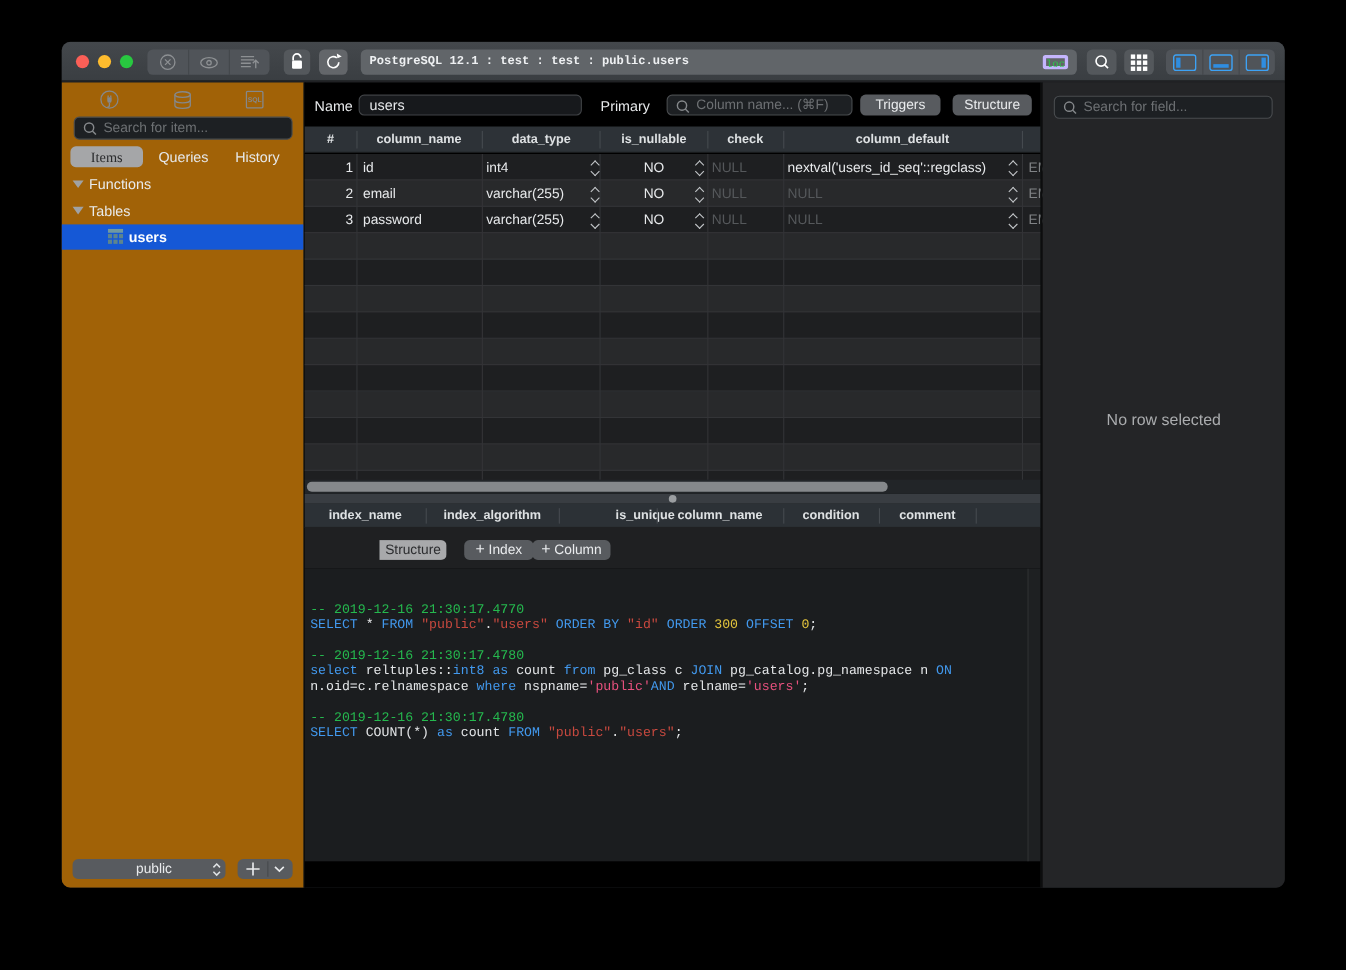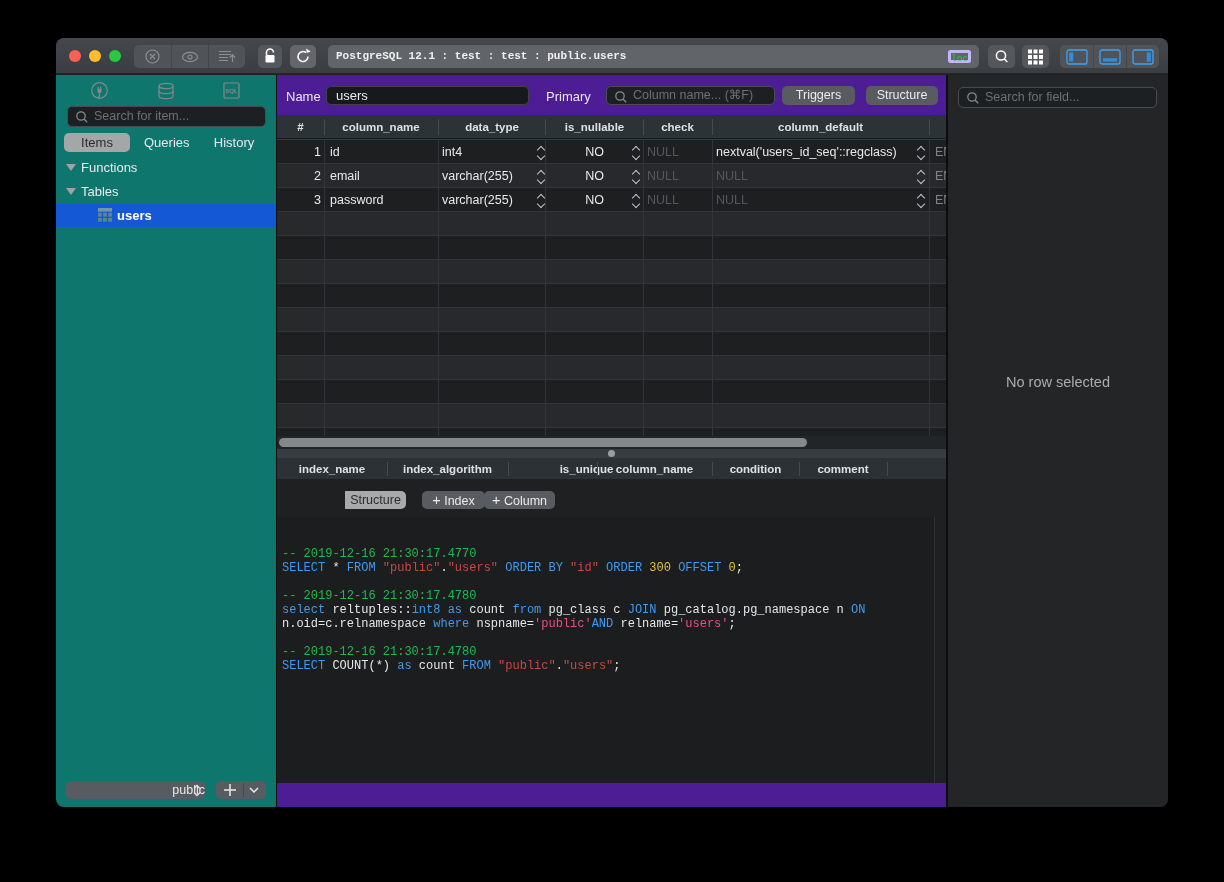--- a/index.html
+++ b/index.html
@@ -19,33 +19,33 @@
 .tseg > div { width:37px; height:23px; display:flex; align-items:center; justify-content:center; }
 .tseg.narrow > div { width:33px; }
 .tseg > div + div { border-left:1px solid #43474b; }
 #titlefield { position:absolute; left:272px; top:7px; width:651px; height:23px;
   background:#616569; border-radius:5px; color:#eef0f2;
   font:bold 11px "Liberation Mono", monospace; line-height:23px; padding-left:8px; }
 #locbadge { position:absolute; right:8px; top:4.5px; width:23px; height:13px;
   border:3px solid #c4b5fd; border-radius:2.5px; color:#2bc74a;
   font:9.5px "Liberation Mono", monospace; line-height:11px; text-align:center; }
 
-#sidebar { position:absolute; left:0; top:37px; width:220px; height:732px; background:#0f766e; }
+#sidebar { position:absolute; left:0; top:37px; width:220px; height:732px; background:#a16207; }
 #sbdivider { position:absolute; left:220px; top:37px; width:2px; height:732px; background:#0c0d0e; }
 .sfield { position:absolute; background:#1d2023; border:1px solid #494c4f; border-radius:5px;
   color:#6d7073; font-size:12.5px; }
 .tab { position:absolute; top:58px; height:19px; line-height:19px; color:#e6e8ea; font-size:13px; }
-#tabitems { left:8px; width:66px; background:#a5a6a8; border-radius:5px; color:#2a2b2d; text-align:center; }
+#tabitems { left:8px; width:66px; background:#a5a6a8; border-radius:5px; color:#2a2b2d; text-align:center;font-family:Liberation Serif, serif; }
 .treerow { position:absolute; left:0; width:220px; height:24px; line-height:24px; color:#e9ebec; font-size:13px; }
 .tri { display:inline-block; width:0; height:0; border-left:5px solid transparent;
   border-right:5px solid transparent; border-top:7px solid #a0a2a4; margin-right:5px; vertical-align:1px; }
 #usersrow { position:absolute; left:0; top:129px; width:220px; height:23px; background:#1558d6;
   color:#fff; font-weight:bold; font-size:13px; line-height:23px; }
 
-#main { position:absolute; left:221px; top:37px; width:669px; height:732px; background:#4c1d95; }
+#main { position:absolute; left:221px; top:37px; width:669px; height:732px; background:#000000; }
 #maindivider { position:absolute; left:890px; top:37px; width:2px; height:732px; background:#0c0d0e; }
 .lbl { color:#e8eaec; font-size:13px; }
 .input { background:#17191c; border:1px solid #404346; border-radius:5px; }
 .btn { background:#585b5f; border-radius:5px; color:#e9ebed; font-size:12.5px;
   text-align:center; }
 
 #thead { position:absolute; left:0; top:40px; width:669px; height:24px; background:#2d3237;
   border-bottom:1px solid #17191b; }
 #thead .h { position:absolute; top:0; height:24px; line-height:24px; color:#dee1e3;
   font-size:11.5px; font-weight:bold; text-align:center; }
@@ -210,21 +210,21 @@
             <rect x="5.1" y="4.8" width="3.8" height="3.8"></rect>
             <rect x="10.2" y="4.8" width="3.8" height="3.8"></rect>
             <rect x="0" y="9.9" width="3.8" height="3.8"></rect>
             <rect x="5.1" y="9.9" width="3.8" height="3.8"></rect>
             <rect x="10.2" y="9.9" width="3.8" height="3.8"></rect>
           </g>
         </svg>
       <span style="margin-left:61px;">users</span>
     </div>
 
-    <div class="btn" style="position:absolute; left:10px; top:706px; width:139px; height:18px; line-height:18px; text-align:right; padding-left:9px;">public
+    <div class="btn" style="position:absolute; left:10px; top:706px; width:139px; height:18px; line-height:18px; text-align:center; padding-left:9px;">public
       <svg class="abs" style="right:4px; top:2.5px;" width="8" height="13" viewBox="0 0 8 13">
           <path d="M1 4.5L4 1.5l3 3M1 8.5l3 3 3-3" fill="none" stroke="#dfe2e4" stroke-width="1.4"></path>
         </svg>
     </div>
     <div class="btn" style="position:absolute; left:160px; top:706px; width:50px; height:18px;">
       <svg class="abs" style="left:7px; top:2px;" width="14" height="14" viewBox="0 0 14 14">
           <path d="M7 1v12M1 7h12" stroke="#e9ebed" stroke-width="1.5"></path>
         </svg>
       <div class="abs" style="left:27px; top:2px; width:1px; height:14px; background:#46494c;"></div>
       <svg class="abs" style="left:32px; top:4px;" width="12" height="10" viewBox="0 0 12 10">

